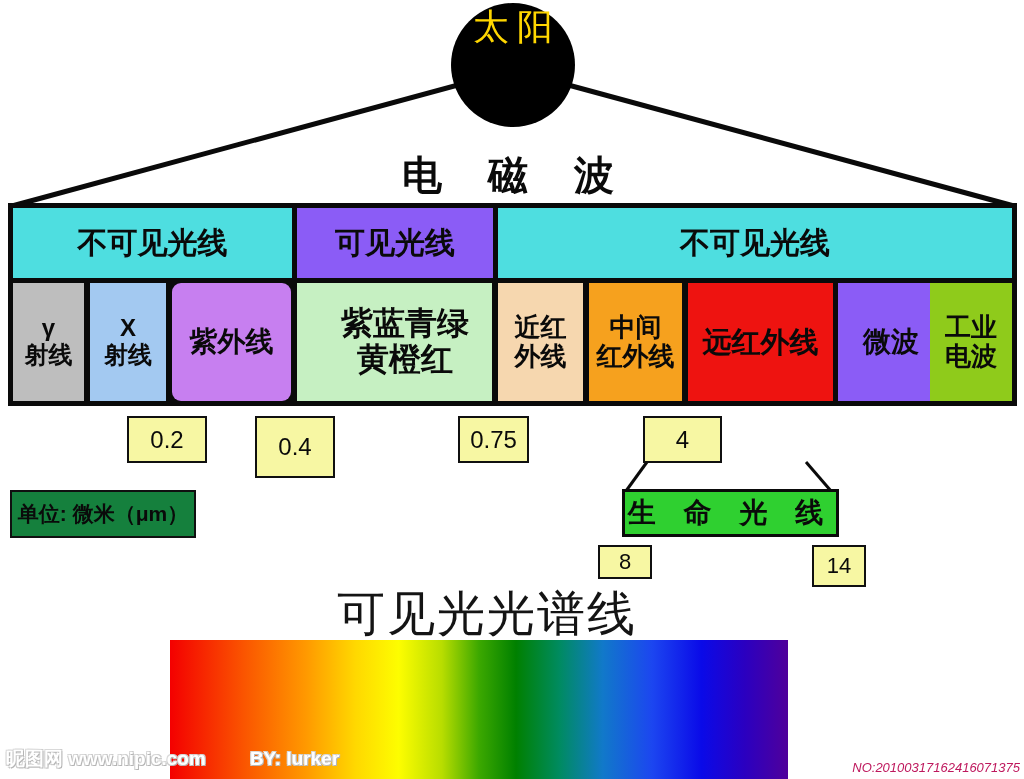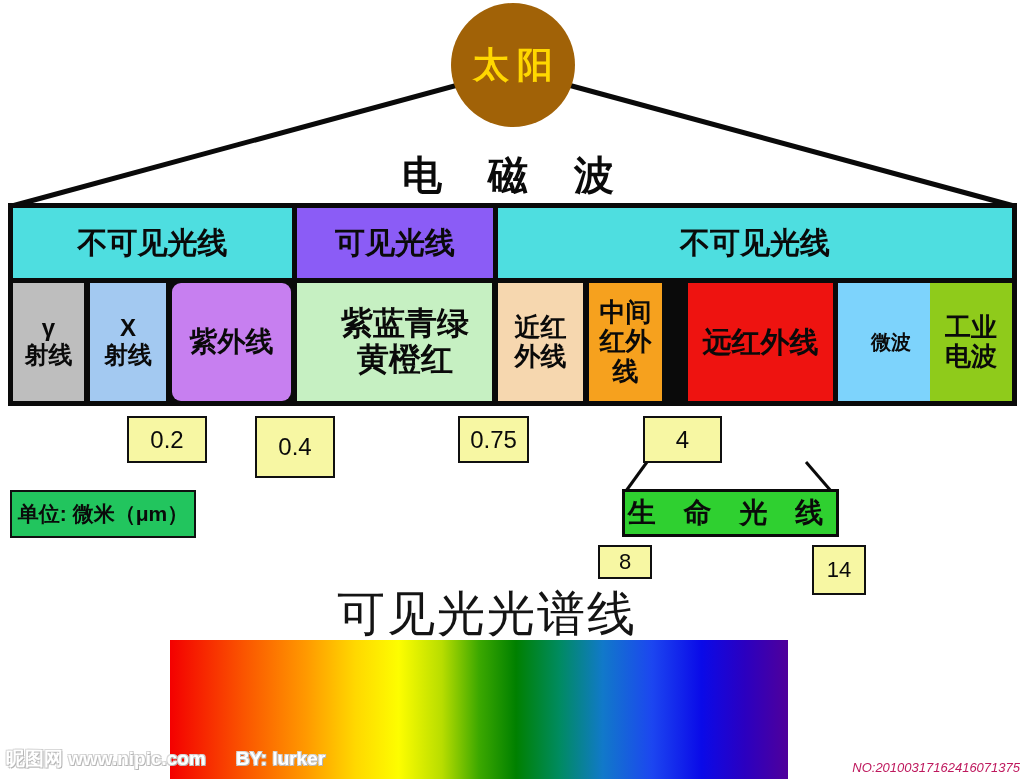--- a/index.html
+++ b/index.html
@@ -5,55 +5,55 @@
   html,body{margin:0;padding:0;background:#fff;}
   #stage{
     position:relative;width:1024px;height:779px;background:#ffffff;
     overflow:hidden;
     font-family:"Liberation Sans","DejaVu Sans",sans-serif;
     color:#0a0a0a;
   }
   #overlay{position:absolute;left:0;top:0;pointer-events:none;}
   .abs{position:absolute;box-sizing:border-box;}
   .sun{
-    border-radius:50%;background:#a16207;color:#FFD700;
-    display:flex;align-items:center;justify-content:center;
-    font-size:36px;font-weight:bold;letter-spacing:8px;text-indent:8px;
+    border-radius:50%;background:#000000;color:#FFD700;
+    display:flex;align-items:flex-start;justify-content:center;
+    font-size:36px;font-weight:normal;letter-spacing:8px;text-indent:8px;
   }
   .em-heading{font-size:40px;font-weight:600;letter-spacing:46px;white-space:nowrap;}
   .band-table{background:#0a0a0a;}
   .tcell{
     position:absolute;box-sizing:border-box;
     display:flex;align-items:center;justify-content:center;
     text-align:center;font-weight:bold;line-height:1.12;
     white-space:pre-line;color:#0a0a0a;
   }
   .hdr{font-size:30px;}
   .tickbox{
     background:#F7F7A3;border:2px solid #101010;
     display:flex;align-items:center;justify-content:center;
     font-size:24px;text-align:center;
   }
   .unitbox{
-    background:#22c55e;border:2px solid #101010;
+    background:#15803d;border:2px solid #101010;
     display:flex;align-items:center;justify-content:center;
     font-size:21px;font-weight:bold;white-space:nowrap;
   }
   .lifebox{
     background:#2FD030;border:3px solid #0a0a0a;
     display:flex;align-items:center;justify-content:center;
     font-size:28px;font-weight:bold;letter-spacing:10px;white-space:nowrap;
   }
   .spec-title{font-size:48px;font-weight:500;letter-spacing:2px;color:#141414;white-space:nowrap;}
   .spectrum-bar{}
   .wm-left{
     font-size:19px;font-weight:bold;color:#ffffff;white-space:nowrap;
     text-shadow:1px 1px 0 #b5b5b5,-1px -1px 0 #d9d9d9,1px -1px 0 #cccccc,-1px 1px 0 #cccccc;
   }
-  .wm-by{margin-left:30px;}
+  .wm-by{margin-left:44px;}
   .wm-serial{font-size:13px;color:#be185d;white-space:nowrap;font-style:italic;}
 </style>
 </head>
 <body>
 
 <div id="stage">
 
   <svg id="overlay" width="1024" height="779">
     <line x1="12" y1="206" x2="513" y2="70" stroke="#0a0a0a" stroke-width="5"></line>
     <line x1="513" y1="70" x2="1014" y2="206" stroke="#0a0a0a" stroke-width="5"></line>
@@ -75,39 +75,39 @@
 
     <div class="tcell" style="left: 5px; top: 80px; width: 71px; height: 118px; font-size: 24px; background: rgb(190, 190, 190);">γ
 射线</div>
     <div class="tcell" style="left: 82px; top: 80px; width: 76px; height: 118px; font-size: 24px; background: rgb(163, 201, 241);">X
 射线</div>
     <div class="tcell" style="left: 164px; top: 80px; width: 119px; height: 118px; font-size: 28px; background: rgb(199, 127, 240); border-radius: 9px;">紫外线</div>
     <div class="tcell" style="left: 289px; top: 80px; width: 195px; height: 118px; font-size: 32px; background: rgb(198, 240, 194); padding-left: 21px;">紫蓝青绿
 黄橙红</div>
     <div class="tcell" style="left: 490px; top: 80px; width: 85px; height: 118px; font-size: 26px; background: rgb(246, 215, 175);">近红
 外线</div>
-    <div class="tcell" style="left: 581px; top: 80px; width: 73px; height: 118px; font-size: 26px; background: rgb(246, 161, 30);">中间
+    <div class="tcell" style="left: 581px; top: 80px; width: 93px; height: 118px; font-size: 26px; background: rgb(246, 161, 30);">中间
 红外线</div>
     <div class="tcell" style="left: 680px; top: 80px; width: 145px; height: 118px; font-size: 29px; background: rgb(238, 19, 16);">远红外线</div>
-    <div class="tcell" style="left: 830px; top: 80px; width: 106px; height: 118px; font-size: 20px; background: #7dd3fc;">微波</div>
+    <div class="tcell" style="left: 830px; top: 80px; width: 106px; height: 118px; font-size: 28px; background: #8b5cf6;">微波</div>
     <div class="tcell" style="left: 922px; top: 80px; width: 82px; height: 118px; font-size: 26px; background: rgb(143, 203, 27);">工业
 电波</div>
   </div>
 
   <div class="abs tickbox" style="left:127px;top:416px;width:80px;height:47px;">0.2</div>
   <div class="abs tickbox" style="left:255px;top:416px;width:80px;height:62px;">0.4</div>
   <div class="abs tickbox" style="left:458px;top:416px;width:71px;height:47px;">0.75</div>
   <div class="abs tickbox" style="left:643px;top:416px;width:79px;height:47px;">4</div>
 
   <div class="abs unitbox" style="left:10px;top:490px;width:186px;height:48px;">单位: 微米（μm）</div>
 
   <div class="abs lifebox" style="left: 622px; top: 489px; width: 217px; height: 48px; background: rgb(47, 208, 48);">生 命 光 线</div>
 
   <div class="abs tickbox" style="left:598px;top:545px;width:54px;height:34px;font-size:22px;">8</div>
-  <div class="abs tickbox" style="left:812px;top:545px;width:54px;height:50px;font-size:22px;">14</div>
+  <div class="abs tickbox" style="left:812px;top:545px;width:54px;height:42px;font-size:22px;">14</div>
 
   <div class="abs spec-title" style="left:337px;top:582px;">可见光光谱线</div>
 
   <div class="abs spectrum-bar" style="left: 170px; top: 640px; width: 618px; height: 139px; background: linear-gradient(to right, rgb(244, 0, 0) 0%, rgb(250, 85, 0) 12%, rgb(255, 153, 0) 22%, rgb(255, 216, 0) 30%, rgb(253, 253, 0) 37%, rgb(184, 221, 0) 44%, rgb(60, 168, 0) 50%, rgb(0, 128, 0) 56%, rgb(0, 139, 96) 63%, rgb(17, 121, 201) 70%, rgb(28, 70, 240) 78%, rgb(10, 10, 232) 86%, rgb(43, 0, 192) 93%, rgb(80, 0, 155) 100%);"></div>
 
   <div class="abs wm-left" style="left:6px;top:746px;">
     <span>昵图网 www.nipic.com</span><span class="wm-by">BY: lurker</span>
   </div>
   <div class="abs wm-serial" style="right:4px;top:760px;">NO:20100317162416071375</div>
 

